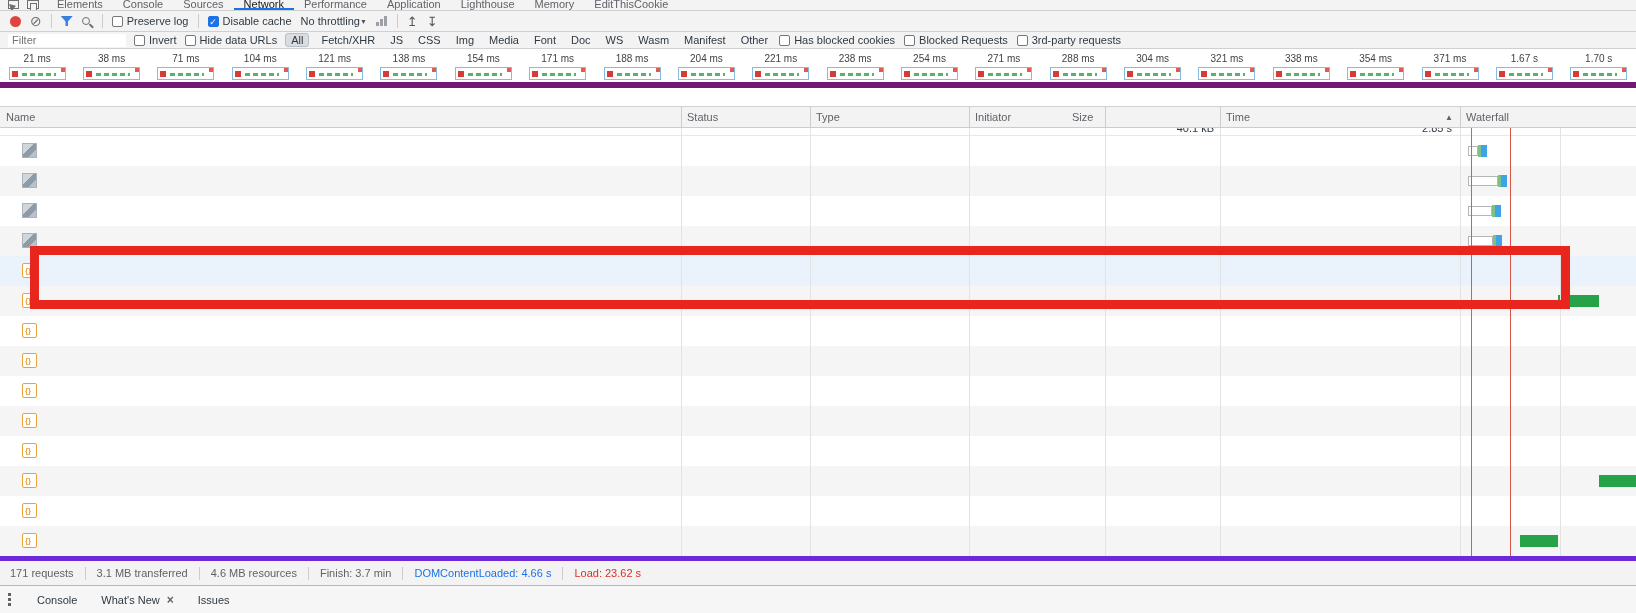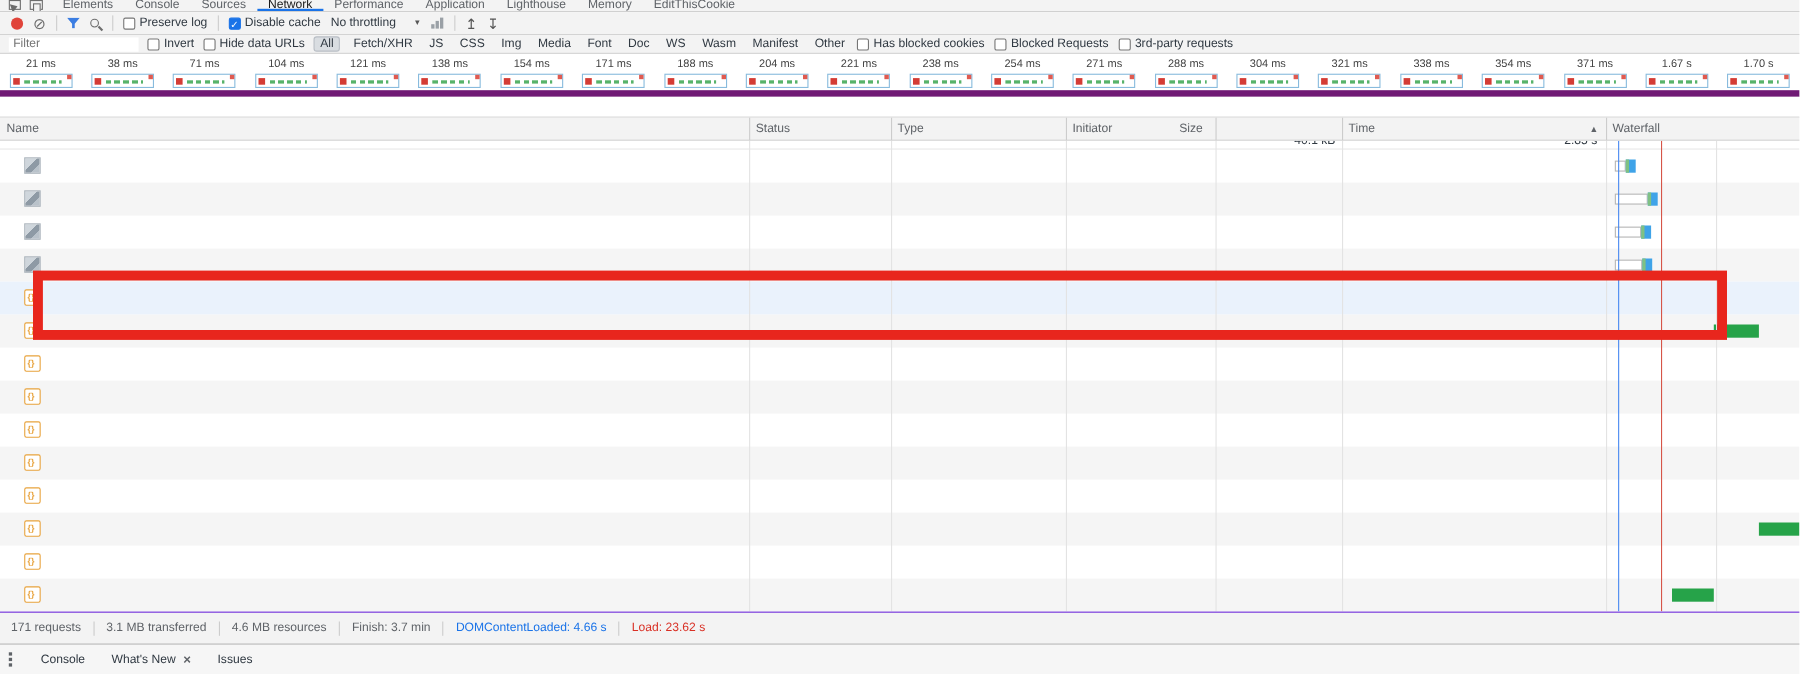--- a/index.html
+++ b/index.html
@@ -22,21 +22,21 @@
   .nettools { position:absolute; left:0; top:11px; width:1636px; height:21px; background:#f3f3f3; border-bottom:1px solid #d0d0d0; display:flex; align-items:center; gap:9px; padding-left:10px; }
   .sep { width:1px; height:14px; background:#ccc; }
   .rec-dot { width:11px; height:11px; border-radius:50%; background:#e0443a; }
   .i-clear { font-size:14px; line-height:14px; color:#6e6e6e; }
   .i-funnel { width:12px; height:10px; background:#3b7de2; clip-path:polygon(0 0,100% 0,60% 55%,60% 100%,40% 100%,40% 55%); }
   .i-mag { width:8px; height:8px; border:1.5px solid #6e6e6e; border-radius:50%; position:relative; margin-right:3px; }
   .i-mag:after { content:""; position:absolute; width:5px; height:1.5px; background:#6e6e6e; left:6px; top:7px; transform:rotate(45deg); }
   .chk { display:flex; align-items:center; gap:4px; color:#303942; white-space:nowrap; }
   .box { width:11px; height:11px; border:1px solid #767676; border-radius:2px; background:#fff; }
   .box.on { background:#1a73e8; border-color:#1a73e8; color:#fff; font-size:9px; line-height:11px; text-align:center; }
-  .throttle { display:flex; align-items:center; gap:16px; color:#303942; }
+  .throttle { display:flex; align-items:center; gap:0; color:#303942; }
   .caret { font-size:7px; color:#555; }
   .i-signal { width:12px; height:10px; background:
       linear-gradient(#9aa0a6,#9aa0a6) 0 100%/3px 4px no-repeat,
       linear-gradient(#9aa0a6,#9aa0a6) 4px 100%/3px 7px no-repeat,
       linear-gradient(#9aa0a6,#9aa0a6) 8px 100%/3px 10px no-repeat; }
   .i-arrow { font-size:13px; color:#555; line-height:13px; }
 
   
   .filterbar { position:absolute; left:0; top:32px; width:1636px; height:17px; background:#f3f3f3; border-bottom:1px solid #d0d0d0; display:flex; align-items:center; gap:8px; padding-left:8px; }
   .filter-input { width:118px; height:13px; border:none; background:#fff; font-size:11px; padding:0 4px; outline:none; color:#303942; font-family:inherit; }
@@ -84,21 +84,21 @@
   .wf-green{ background:#26a349; }
 
   
   .partrow { position:relative; width:1636px; height:8px; overflow:hidden; background:#fff; border-bottom:1px solid #e8e8e8; }
   .partrow .cell { top:-7px; height:14px; line-height:14px; }
 
   
   .redbox { position:absolute; left:30px; top:246px; width:1540px; height:63px; border:9px solid #e8261d; z-index:30; pointer-events:none; }
 
   
-  .summary { position:absolute; left:0; top:556px; width:1636px; height:29px; background:#f3f3f3; border-top:1px solid #6d28d9; display:flex; align-items:center; gap:0; padding-left:10px; color:#5f6368; }
+  .summary { position:absolute; left:0; top:556px; width:1636px; height:29px; background:#f3f3f3; border-top:5px solid #6d28d9; display:flex; align-items:center; gap:0; padding-left:10px; color:#5f6368; }
   .sum-item { padding:0 11px; white-space:nowrap; }
   .sum-item:first-child { padding-left:0; }
   .sum-sep { width:1px; height:13px; background:#ccc; }
   .sum-blue { color:#1a73e8; }
   .sum-red { color:#d93025; }
 
   
   .drawer { position:absolute; left:0; top:585px; width:1636px; height:28px; background:#f6f6f6; border-top:1px solid #b6b6b6; display:flex; align-items:center; gap:0; padding-left:8px; }
   .i-dots { width:3px; height:13px; background:
       linear-gradient(#5f6368,#5f6368) 0 0/3px 3px no-repeat,

